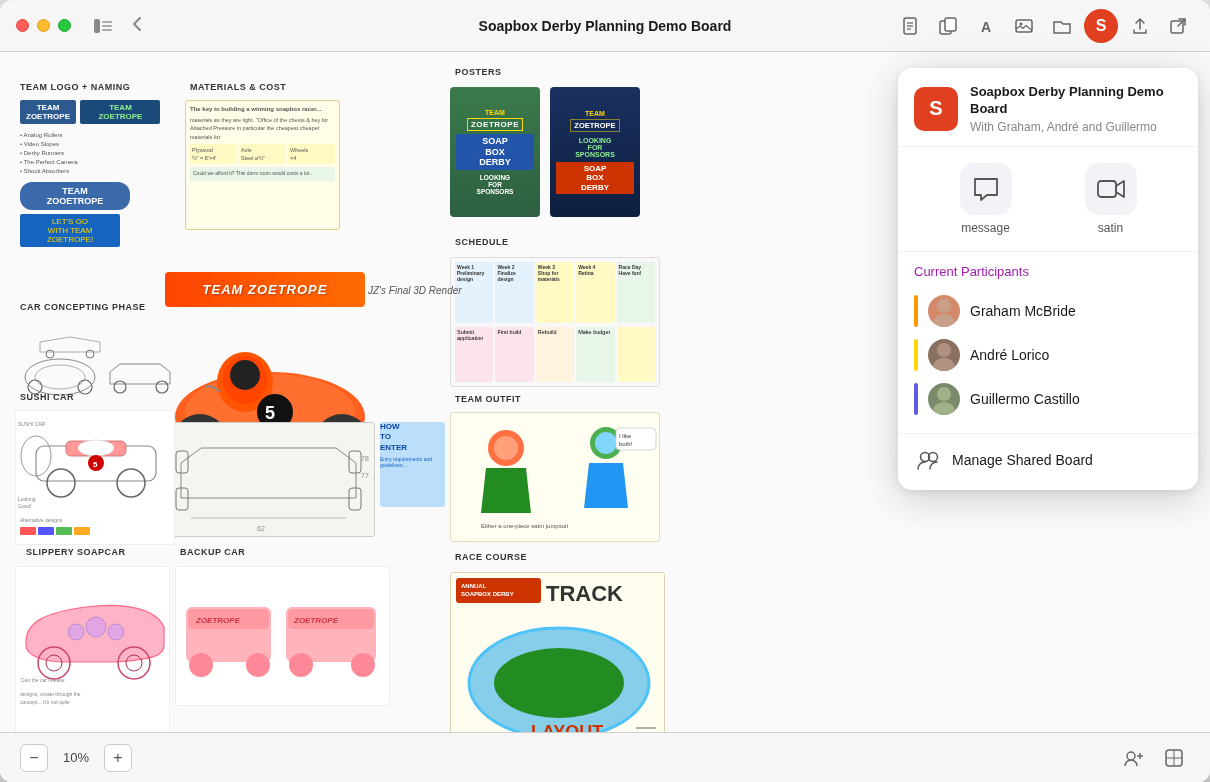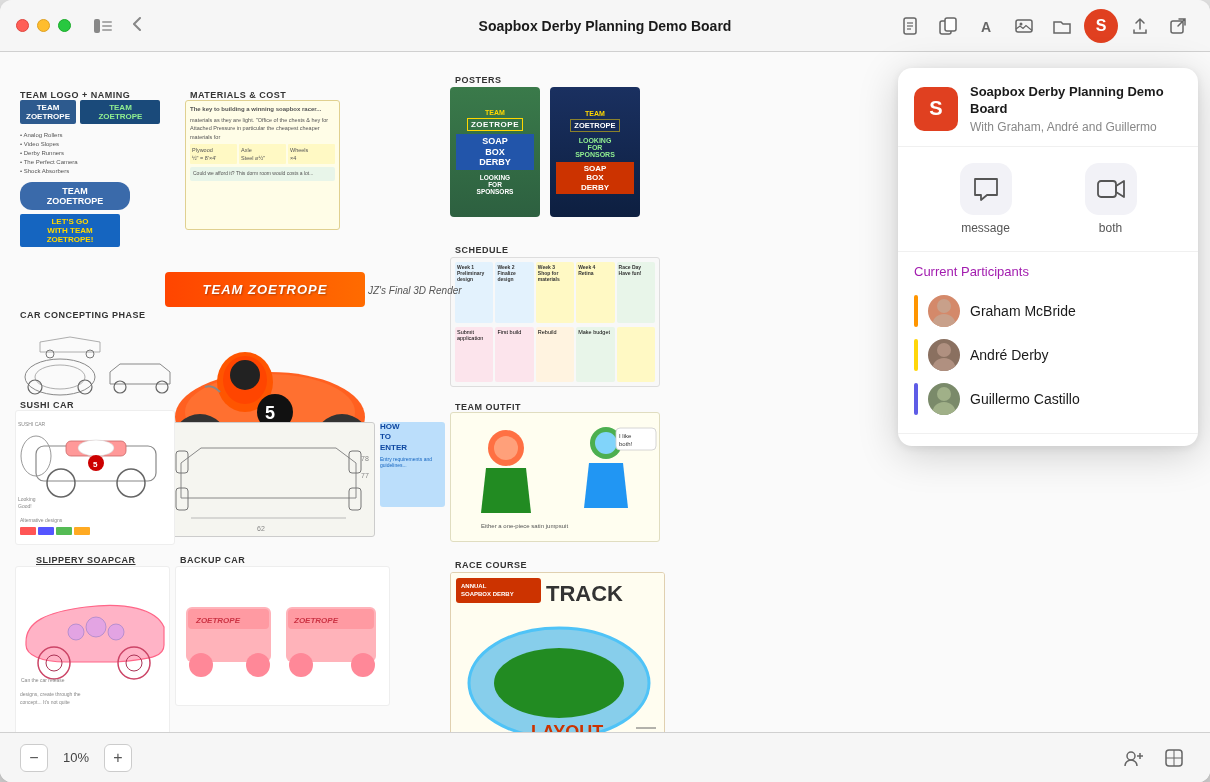--- a/index.html
+++ b/index.html
@@ -394,21 +394,20 @@
     }
 
     
     .board-label {
       position: absolute;
       font-size: 9px;
       font-weight: 700;
       color: #333;
       letter-spacing: 0.5px;
       text-transform: uppercase;
-      margin-top: 8px;
     }
   </style>
 </head>
 <body>
 
 <div class="window">
 
   <div class="titlebar">
     <div class="traffic-lights">
       <div class="traffic-light close"></div>
@@ -488,21 +487,21 @@
     <div class="board-inner">
 
       <div class="board-label" style="top:30px; left:20px;">TEAM LOGO + NAMING</div>
       <div style="position:absolute; top:48px; left:20px; width:150px; height:190px;">
         <div style="background:#2d5a8e; color:white; padding:3px 6px; font-size:8px; font-weight:bold; text-align:center; border-radius:2px; display:inline-block; margin-bottom:3px;">TEAM<br>ZOETROPE</div>
         <div style="background:#1a4a7a; color:#90ee90; padding:3px 6px; font-size:8px; font-weight:bold; text-align:center; border-radius:2px; display:inline-block; margin-bottom:3px; width:80px;">TEAM<br>ZOETROPE</div>
         <div style="font-size:6px; color:#555; margin-top:4px; line-height:1.5;">
           • Analog Rollers<br>• Video Slopes<br>• Derby Runners<br>• The Perfect Camera<br>• Shock Absorbers
         </div>
         <div style="background:#3a6aaa; color:white; padding:4px 8px; font-size:9px; font-weight:bold; text-align:center; border-radius:12px; margin-top:6px; width:110px;">TEAM<br>ZOOETROPE</div>
-        <div style="background:#1565c0; color:#ffd700; padding:3px 8px; font-size:8px; font-weight:700; text-align:center; margin-top:4px; width:100px; border-radius:2px;">LET'S GO<br>WITH TEAM<br>ZOETROPE!</div>
+        <div style="background:#1565c0; color:#ffd700; padding:3px 8px; font-size:8px; font-weight:400; text-align:center; margin-top:4px; width:100px; border-radius:2px;">LET'S GO<br>WITH TEAM<br>ZOETROPE!</div>
       </div>
 
       <div class="board-label" style="top:30px; left:190px;">MATERIALS &amp; COST</div>
       <div style="position:absolute; top:48px; left:185px; width:155px; height:130px; background:#fffde7; border:1px solid #e0d090; border-radius:3px; padding:4px; font-size:5.5px; color:#555; line-height:1.5;">
         <div style="font-weight:bold; font-size:6px; margin-bottom:2px;">The key to building a winning soapbox racer...</div>
         <div>materials as they are light. "Office of the chests &amp; hey for</div>
         <div>Attached Pressure in particular the cheapest cheaper materials for</div>
         <div style="margin-top:3px; display:grid; grid-template-columns:1fr 1fr 1fr; gap:2px;">
           <div style="background:#fff9c4; padding:2px; border-radius:1px;">Plywood<br>½" = 8'×4'</div>
           <div style="background:#fff9c4; padding:2px; border-radius:1px;">Axle<br>Steel ⌀½"</div>
@@ -686,21 +685,21 @@
         </svg>
         <div style="font-size:5px; color:#888; padding:2px 4px;">Alternative designs</div>
         <div style="display:flex; gap:2px; padding:2px 4px;">
           <div style="width:16px; height:8px; background:#ff5555; border-radius:1px;"></div>
           <div style="width:16px; height:8px; background:#5555ff; border-radius:1px;"></div>
           <div style="width:16px; height:8px; background:#55bb55; border-radius:1px;"></div>
           <div style="width:16px; height:8px; background:#ffaa22; border-radius:1px;"></div>
         </div>
       </div>
 
-      <div class="board-label" style="top:495px; left:36px;text-decoration:underline;">SLIPPERY SOAPCAR</div>
+      <div class="board-label" style="top:495px; left:26px;">SLIPPERY SOAPCAR</div>
       <div style="position:absolute; top:514px; left:15px; width:155px; height:170px; background:#fff; border:1px solid #eee; border-radius:3px; overflow:hidden;">
         <svg width="155" height="120" viewBox="0 0 155 120">
 
           <path d="M10 75 C10 55 30 45 70 40 C110 35 140 42 148 60 L148 78 C148 88 140 92 100 95 L50 95 C25 95 10 88 10 78 Z" fill="#ffb3c6" stroke="#ff6688" stroke-width="1.2"></path>
 
           <circle cx="38" cy="96" r="16" fill="none" stroke="#cc4466" stroke-width="1.5"></circle>
           <circle cx="38" cy="96" r="8" fill="none" stroke="#aa3355" stroke-width="1"></circle>
           <circle cx="118" cy="96" r="16" fill="none" stroke="#cc4466" stroke-width="1.5"></circle>
           <circle cx="118" cy="96" r="8" fill="none" stroke="#aa3355" stroke-width="1"></circle>
 
@@ -789,21 +788,21 @@
       </button>
 
 
       <button class="comm-btn">
         <div class="comm-icon">
           <svg width="28" height="20" viewBox="0 0 28 20">
             <rect x="1" y="2" width="18" height="16" rx="3" stroke="#555" stroke-width="1.8" fill="none"></rect>
             <path d="M19 7l8-5v16l-8-5z" stroke="#555" stroke-width="1.8" fill="none" stroke-linejoin="round"></path>
           </svg>
         </div>
-        <span class="comm-label">both</span>
+        <span class="comm-label">satin</span>
       </button>
     </div>
 
     <div class="participants-section">
       <div class="section-title">Current Participants</div>
 
       <div class="participant-row">
         <div class="participant-indicator" style="background:#ff9500;"></div>
         <div class="participant-avatar" style="background:#d4896a;">
           <svg width="32" height="32" viewBox="0 0 32 32">
@@ -815,34 +814,45 @@
       </div>
 
       <div class="participant-row">
         <div class="participant-indicator" style="background:#ffd60a;"></div>
         <div class="participant-avatar" style="background:#8a7060;">
           <svg width="32" height="32" viewBox="0 0 32 32">
             <circle cx="16" cy="11" r="7" fill="#b09080"></circle>
             <path d="M4 32c0-8 5-13 12-13s12 5 12 13" fill="#b09080"></path>
           </svg>
         </div>
-        <span class="participant-name">André Derby</span>
+        <span class="participant-name">André Lorico</span>
       </div>
 
       <div class="participant-row">
         <div class="participant-indicator" style="background:#5e5ce6;"></div>
         <div class="participant-avatar" style="background:#7a8a6a;">
           <svg width="32" height="32" viewBox="0 0 32 32">
             <circle cx="16" cy="11" r="7" fill="#a0b088"></circle>
             <path d="M4 32c0-8 5-13 12-13s12 5 12 13" fill="#a0b088"></path>
           </svg>
         </div>
         <span class="participant-name">Guillermo Castillo</span>
       </div>
     </div>
 
     <div class="divider"></div>
 
 
+    <div class="action-row">
+      <div class="action-icon">
+        <svg width="22" height="20" viewBox="0 0 22 20">
+          <circle cx="8" cy="7" r="4.5" stroke="#555" stroke-width="1.5" fill="none"></circle>
+          <path d="M1 19c0-4 3-7 7-7" stroke="#555" stroke-width="1.5" fill="none" stroke-linecap="round"></path>
+          <circle cx="16" cy="7" r="4.5" stroke="#555" stroke-width="1.5" fill="none"></circle>
+          <path d="M13 19c0-4 3-7 7-7" stroke="#555" stroke-width="1.5" fill="none" stroke-linecap="round"></path>
+        </svg>
+      </div>
+      <span class="action-label">Manage Shared Board</span>
+    </div>
 
   </div>
 
 </div>
 
 </body></html>

